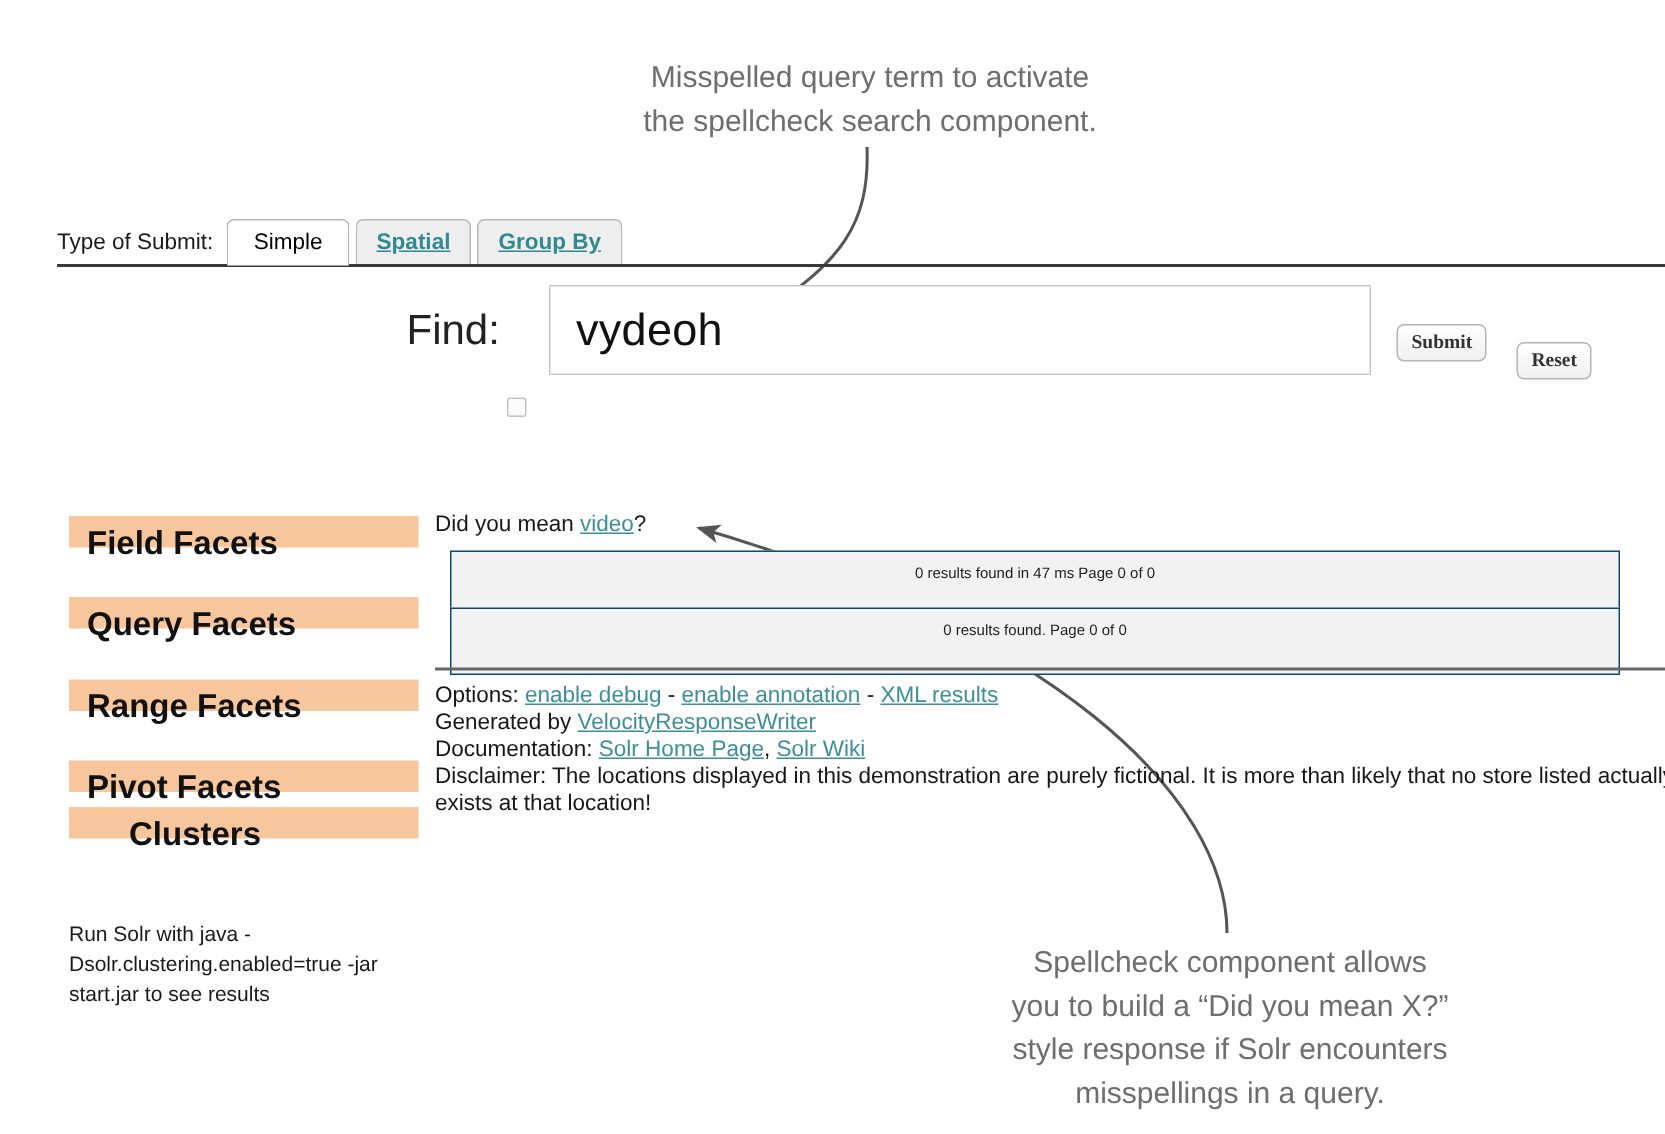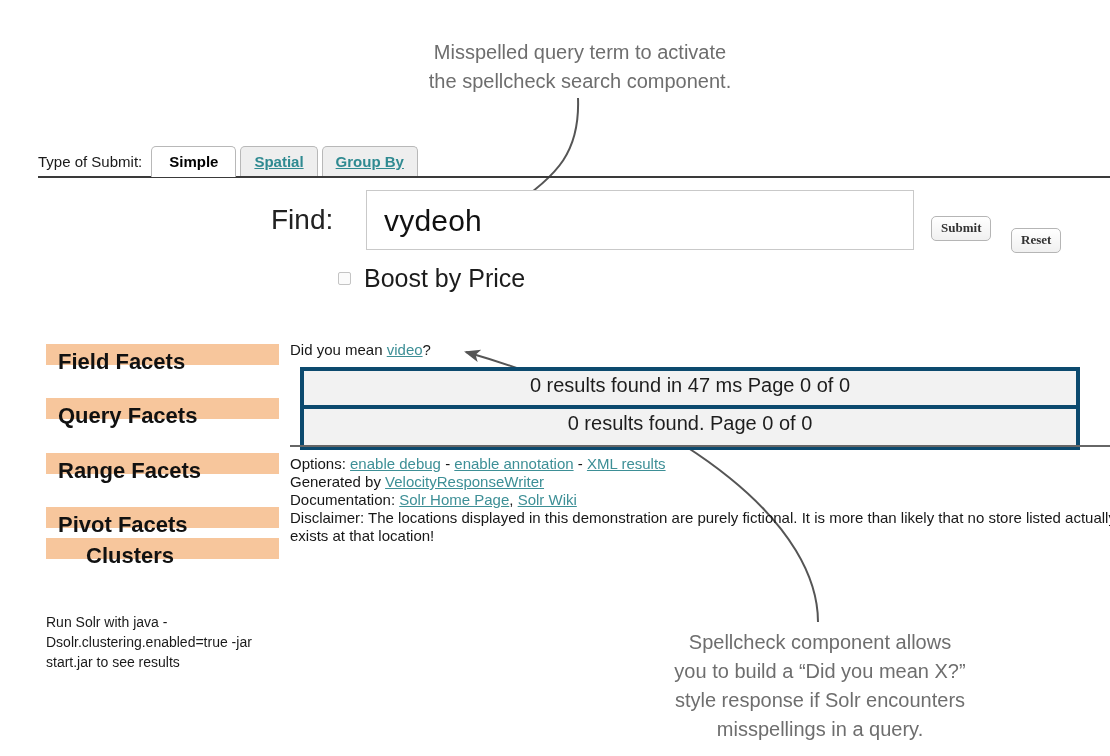--- a/index.html
+++ b/index.html
@@ -59,21 +59,21 @@
     border-bottom: none;
     border-radius: 5px 5px 0 0;
     padding: 6px 13px 7px 13px;
     font-size: 15px;
     margin-right: 4px;
     position: relative;
     line-height: 17px;
   }
   .tab.active {
     background: #ffffff;
-    font-weight: bold;
+    font-weight: normal;
     color: #000000;
     z-index: 3;
     padding-left: 17px;
     padding-right: 17px;
   }
   .tab.inactive {
     background: #eeeeee;
     color: #2f8a91;
     text-decoration: underline;
     font-weight: bold;
@@ -192,23 +192,23 @@
   #did-you-mean a {
     color: #3d8f96;
     text-decoration: underline;
   }
   .result-bar {
     position: absolute;
     left: 300px;
     width: 780px;
     height: 45px;
     background: #f2f2f2;
-    border: 4px solid #0c4a6e;
+    border: 1px solid #0c4a6e;
     box-sizing: border-box;
-    font-size: 20px;
+    font-size: 10px;
     color: #1d1d1d;
     line-height: 29px;
     text-align: center;
   }
   #result-bar-0 { top: 367px; }
   #result-bar-1 { top: 405px; }
   #results-divider {
     position: absolute;
     left: 290px;
     top: 445px;
@@ -269,21 +269,20 @@
 
 <div id="search-box">
   <div id="search-input-text">vydeoh</div>
 </div>
 
 <button class="form-button" id="submit-button">Submit</button>
 <button class="form-button" id="reset-button">Reset</button>
 
 <div id="boost-row">
   <div id="boost-checkbox"></div>
-  <div id="boost-label">Boost by Price</div>
 </div>
 
 <div class="facet-header" id="facet-0">Field Facets</div>
 <div class="facet-header" id="facet-1">Query Facets</div>
 <div class="facet-header" id="facet-2">Range Facets</div>
 <div class="facet-header" id="facet-3">Pivot Facets</div>
 <div class="facet-header" id="facet-4">Clusters</div>
 
 <div id="cluster-note">Run Solr with java -Dsolr.clustering.enabled=true -jar start.jar to see results</div>
 

